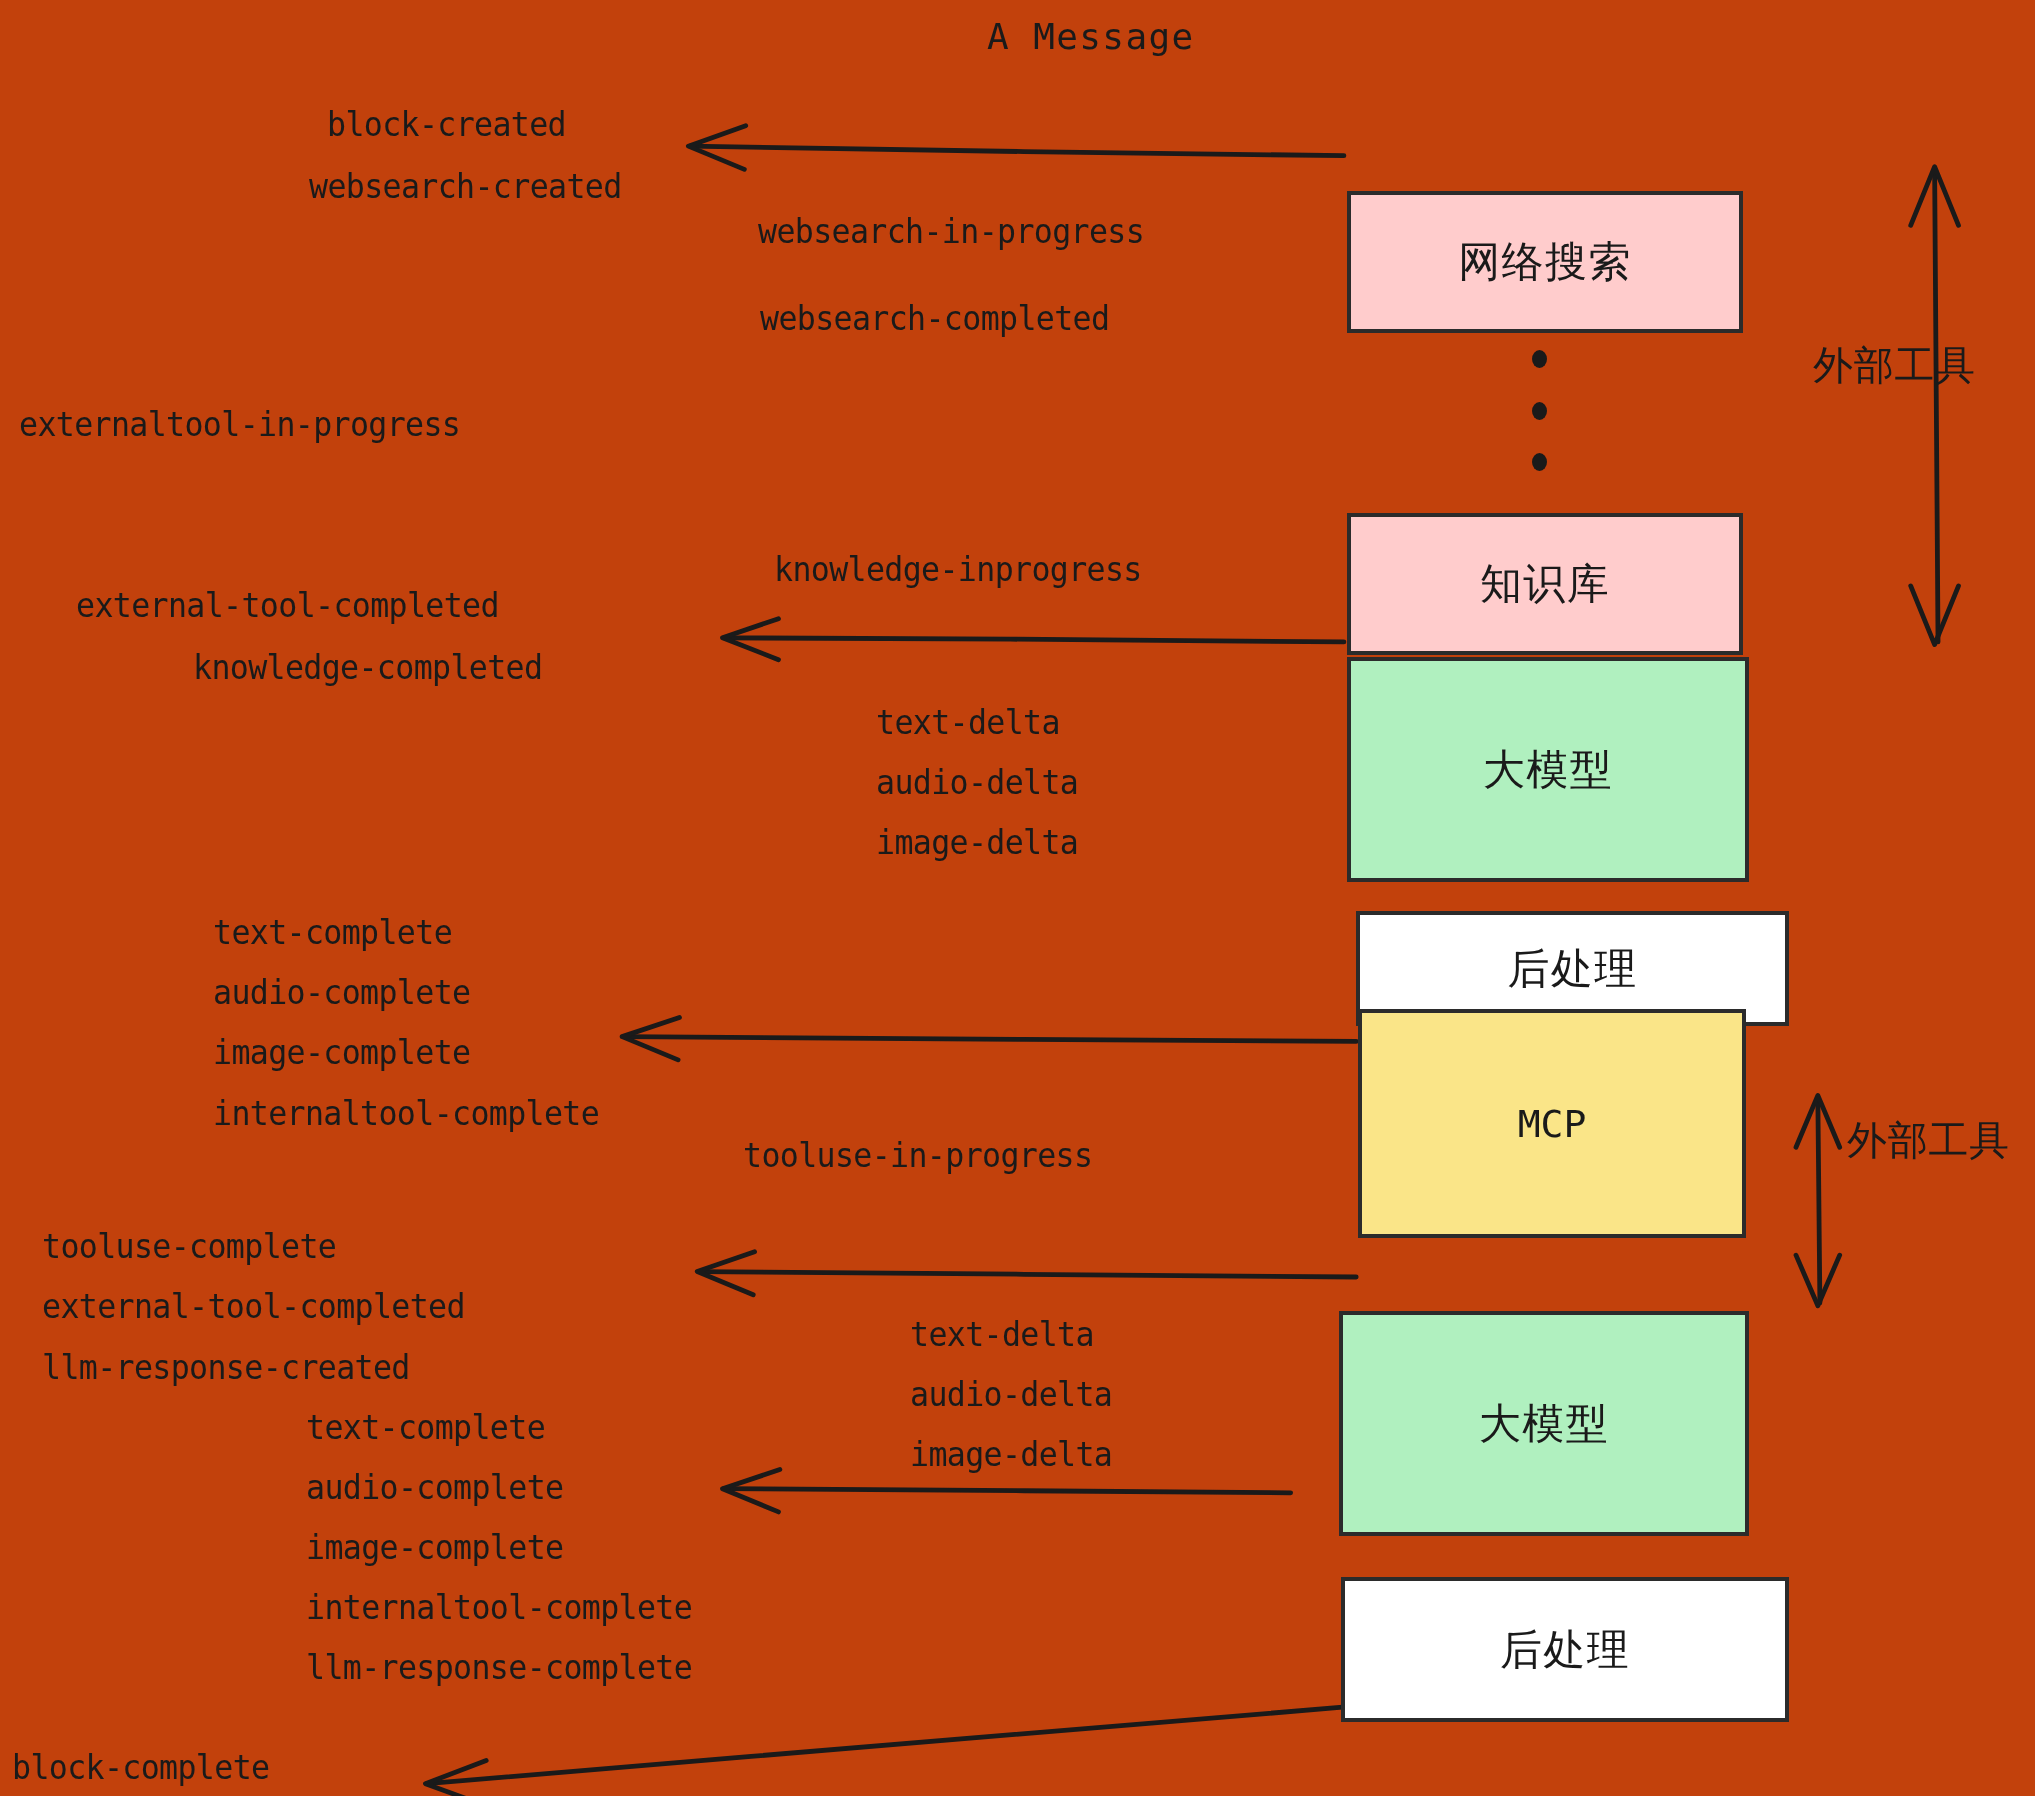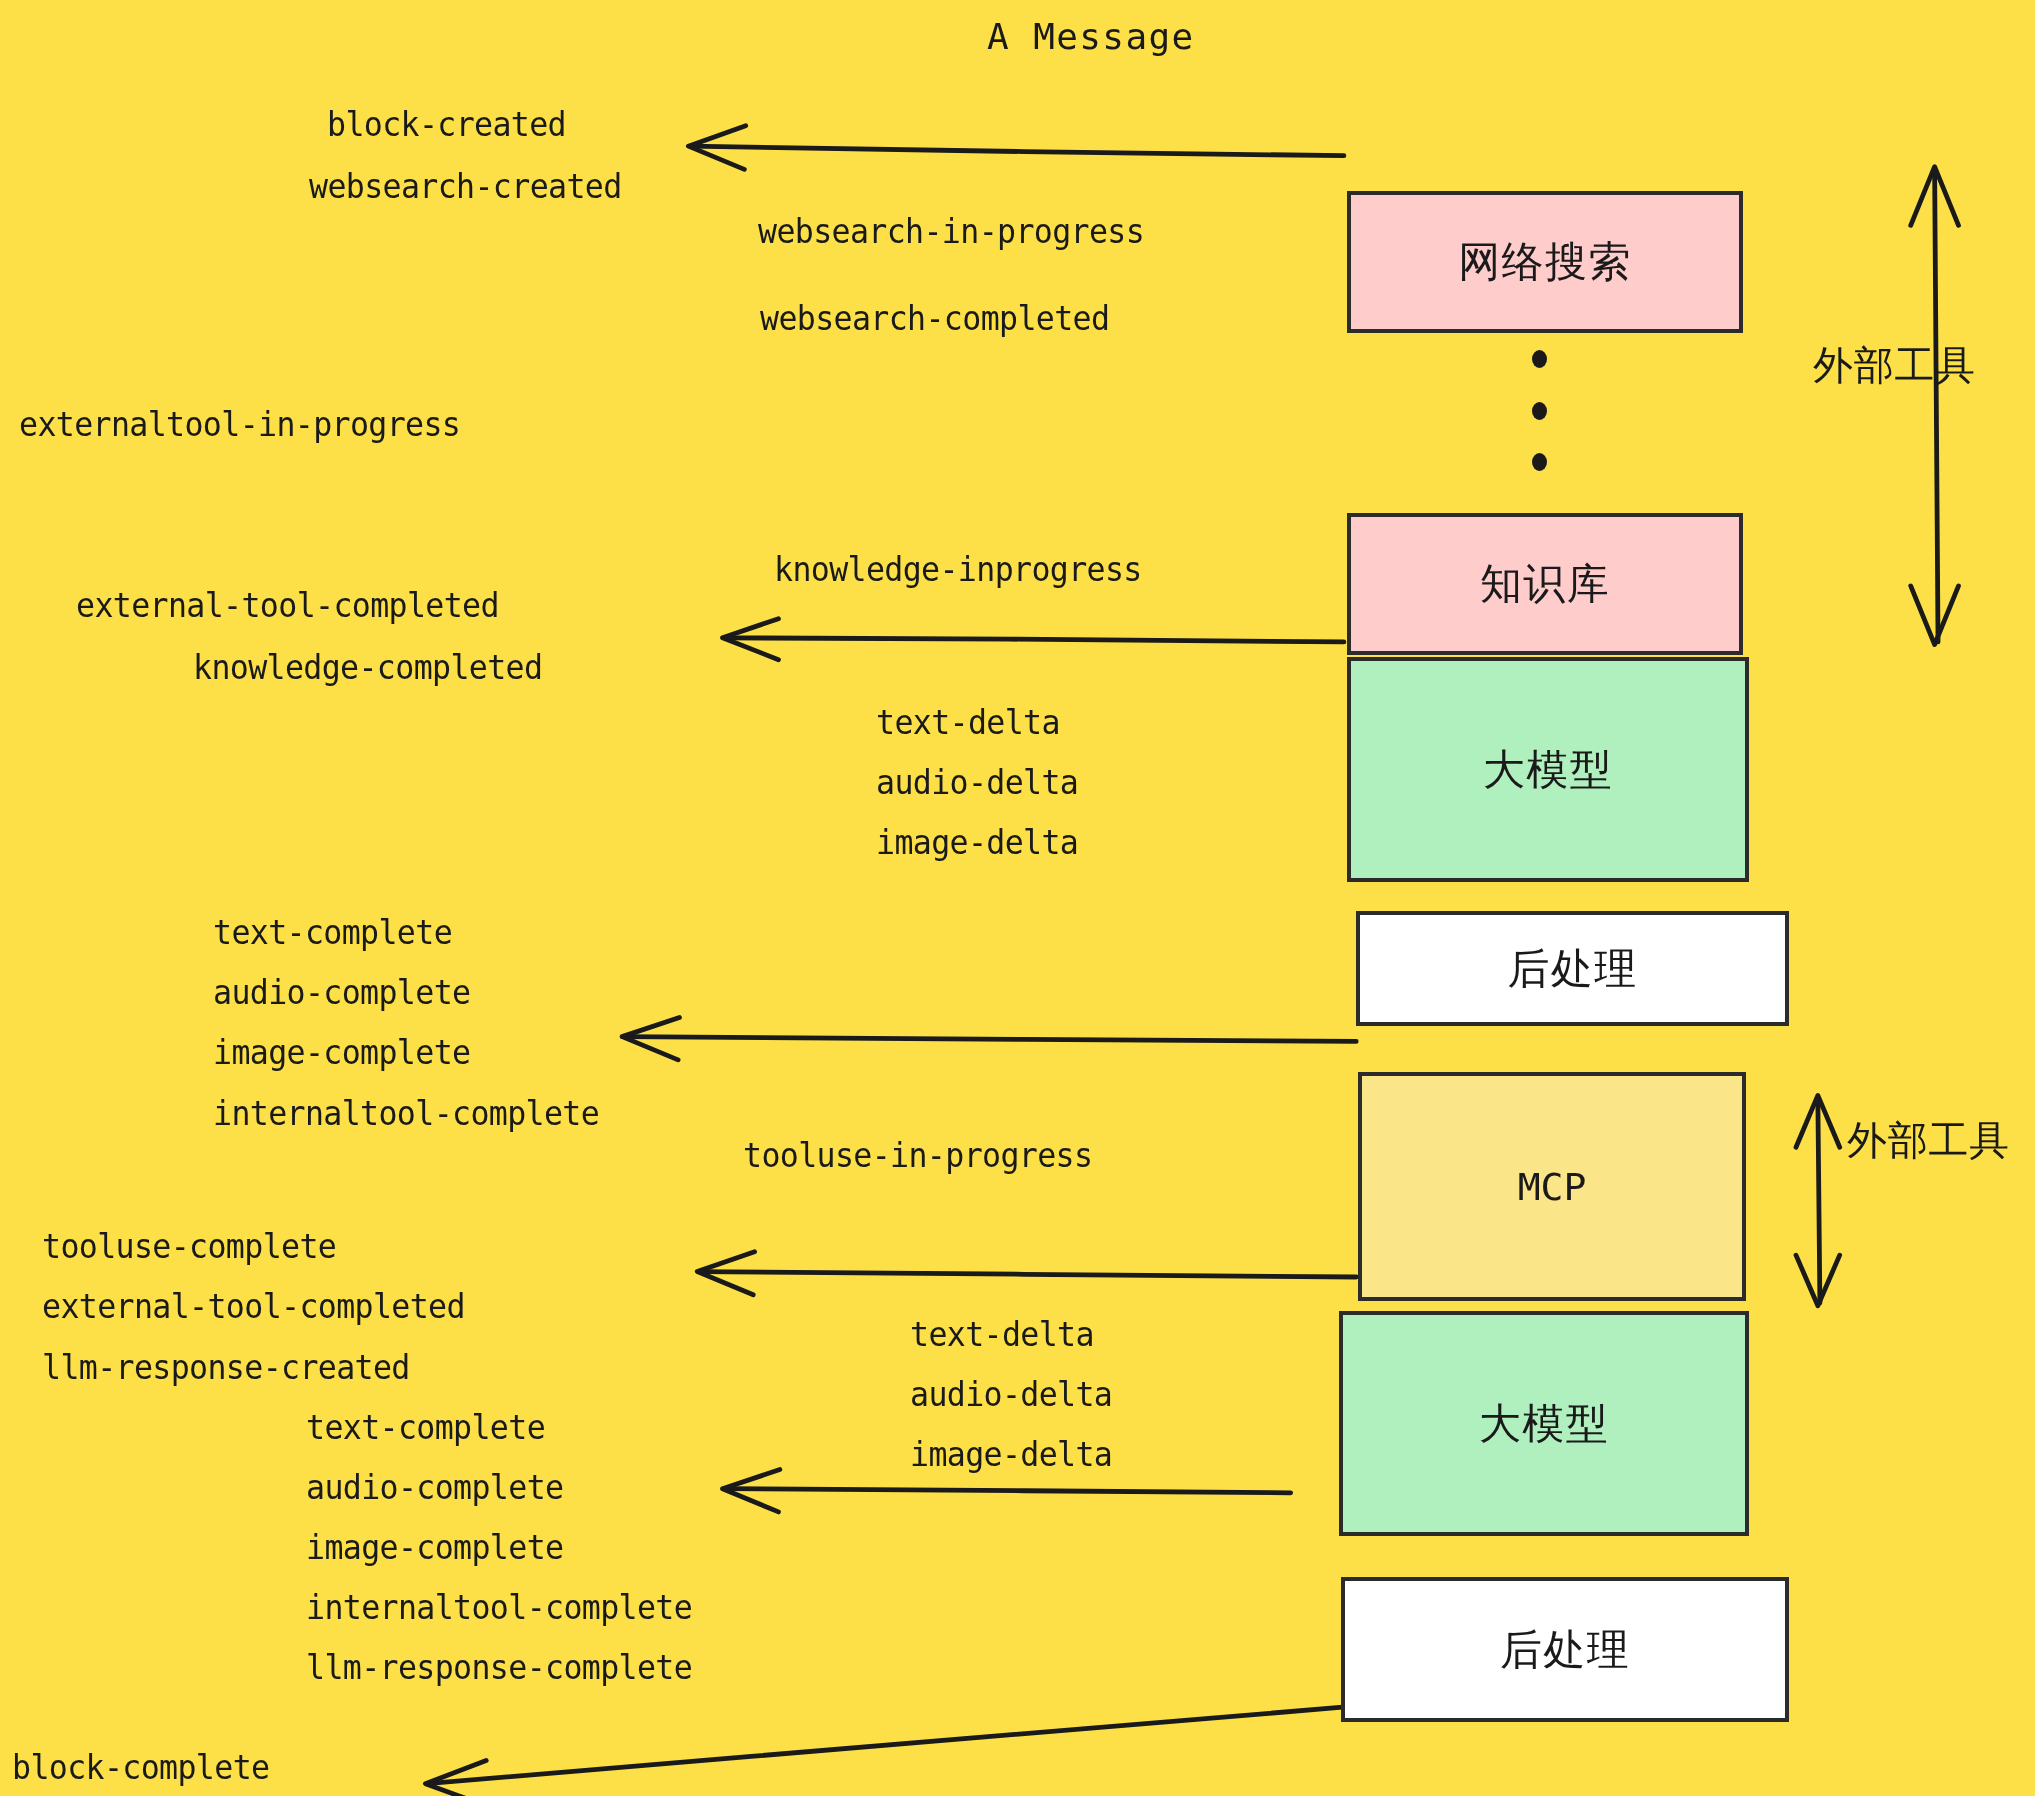--- a/index.html
+++ b/index.html
@@ -1,19 +1,19 @@
 <!DOCTYPE html>
 <html style="font-size:11px"><head>
 <meta charset="utf-8">
 <style>
   html,body{margin:0;padding:0;background:#ffffff;}
   #root{
     position:relative;
     width:2035px;height:1796px;
-    background:#fde047;
+    background:#c2410c;
     overflow:hidden;
     font-family:"DejaVu Sans Mono", monospace;
   }
   .evt{
     position:absolute;
     font-family:"DejaVu Sans Mono","Liberation Mono",monospace;
     font-size:34px;
     line-height:1;
     color:#1a1a1a;
     white-space:nowrap;
@@ -131,21 +131,21 @@
   </div>
 
   <div class="box" style="left:1347px;top:637px;width:402px;height:225px;background:#B0F0BF;">
     <span class="bl">大模型</span>
   </div>
 
   <div class="box" style="left:1356px;top:891px;width:433px;height:115px;background:#FFFFFF;">
     <span class="bl">后处理</span>
   </div>
 
-  <div class="box mcpbox" style="left:1358px;top:1052px;width:388px;height:229px;background:#FAE588;">
+  <div class="box mcpbox" style="left:1358px;top:989px;width:388px;height:229px;background:#FAE588;">
     <span class="bl">MCP</span>
   </div>
 
   <div class="box" style="left:1339px;top:1291px;width:410px;height:225px;background:#B0F0BF;">
     <span class="bl">大模型</span>
   </div>
 
   <div class="box" style="left:1341px;top:1557px;width:448px;height:145px;background:#FFFFFF;">
     <span class="bl">后处理</span>
   </div>

